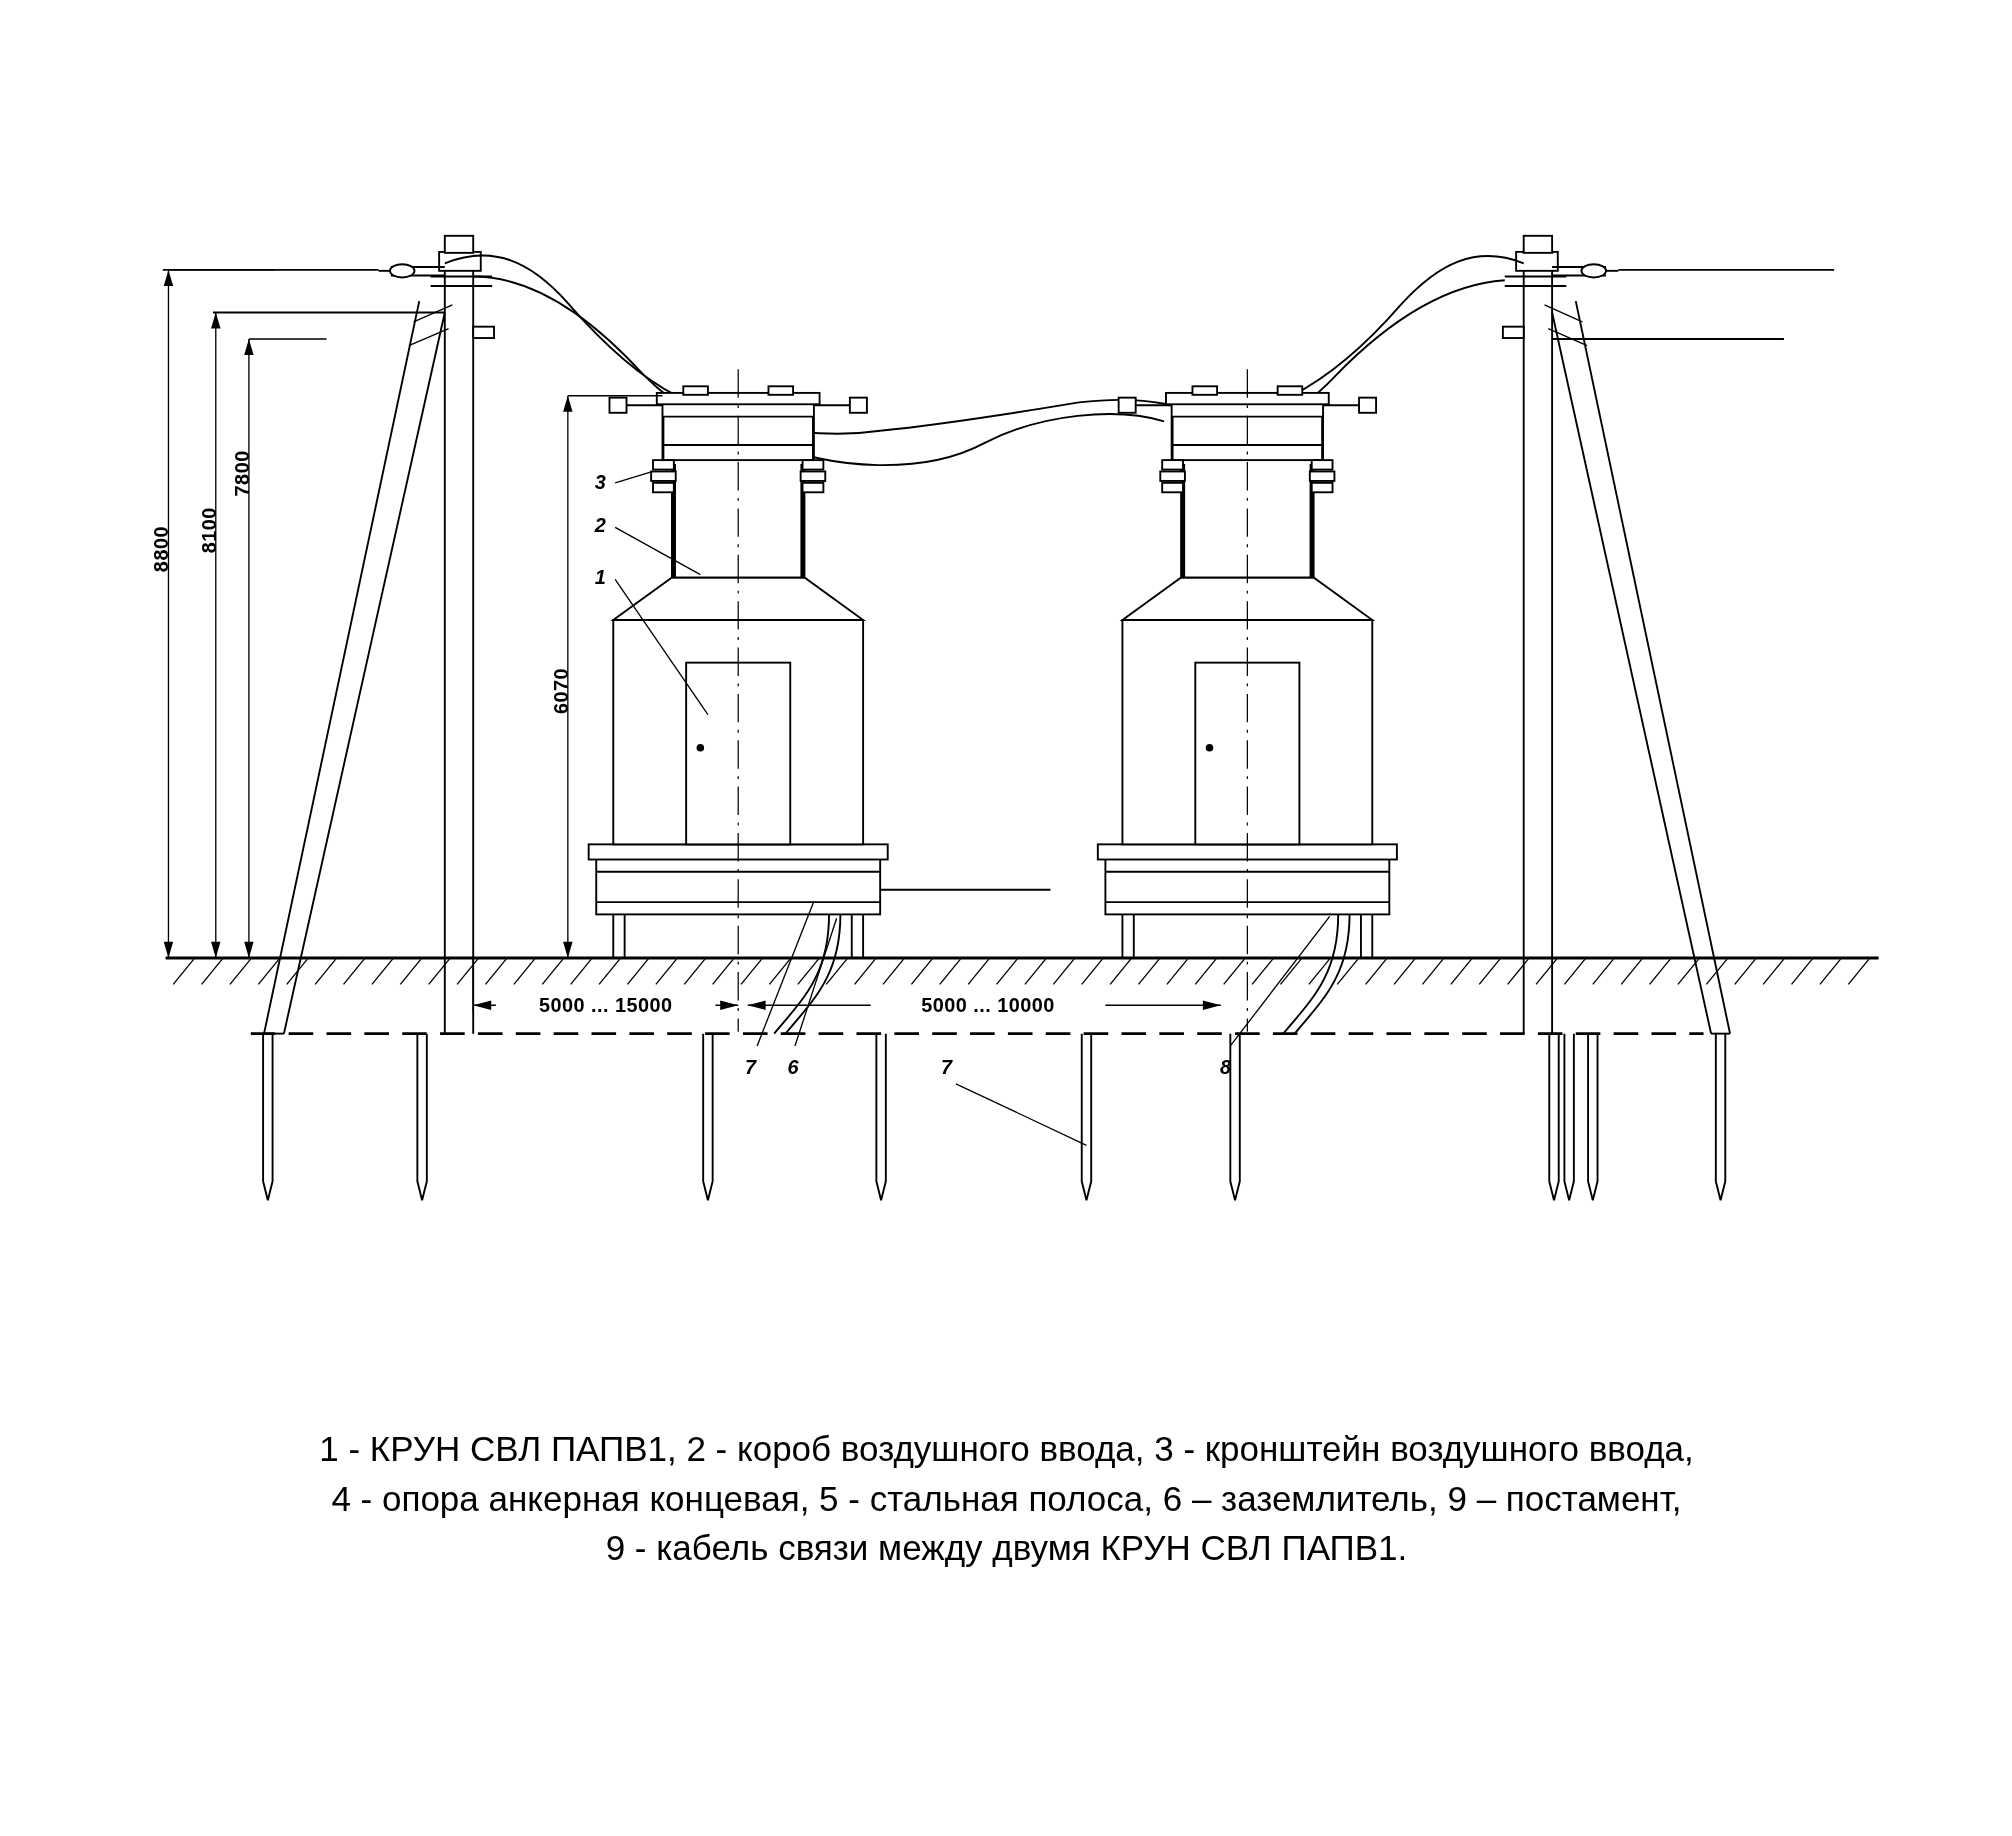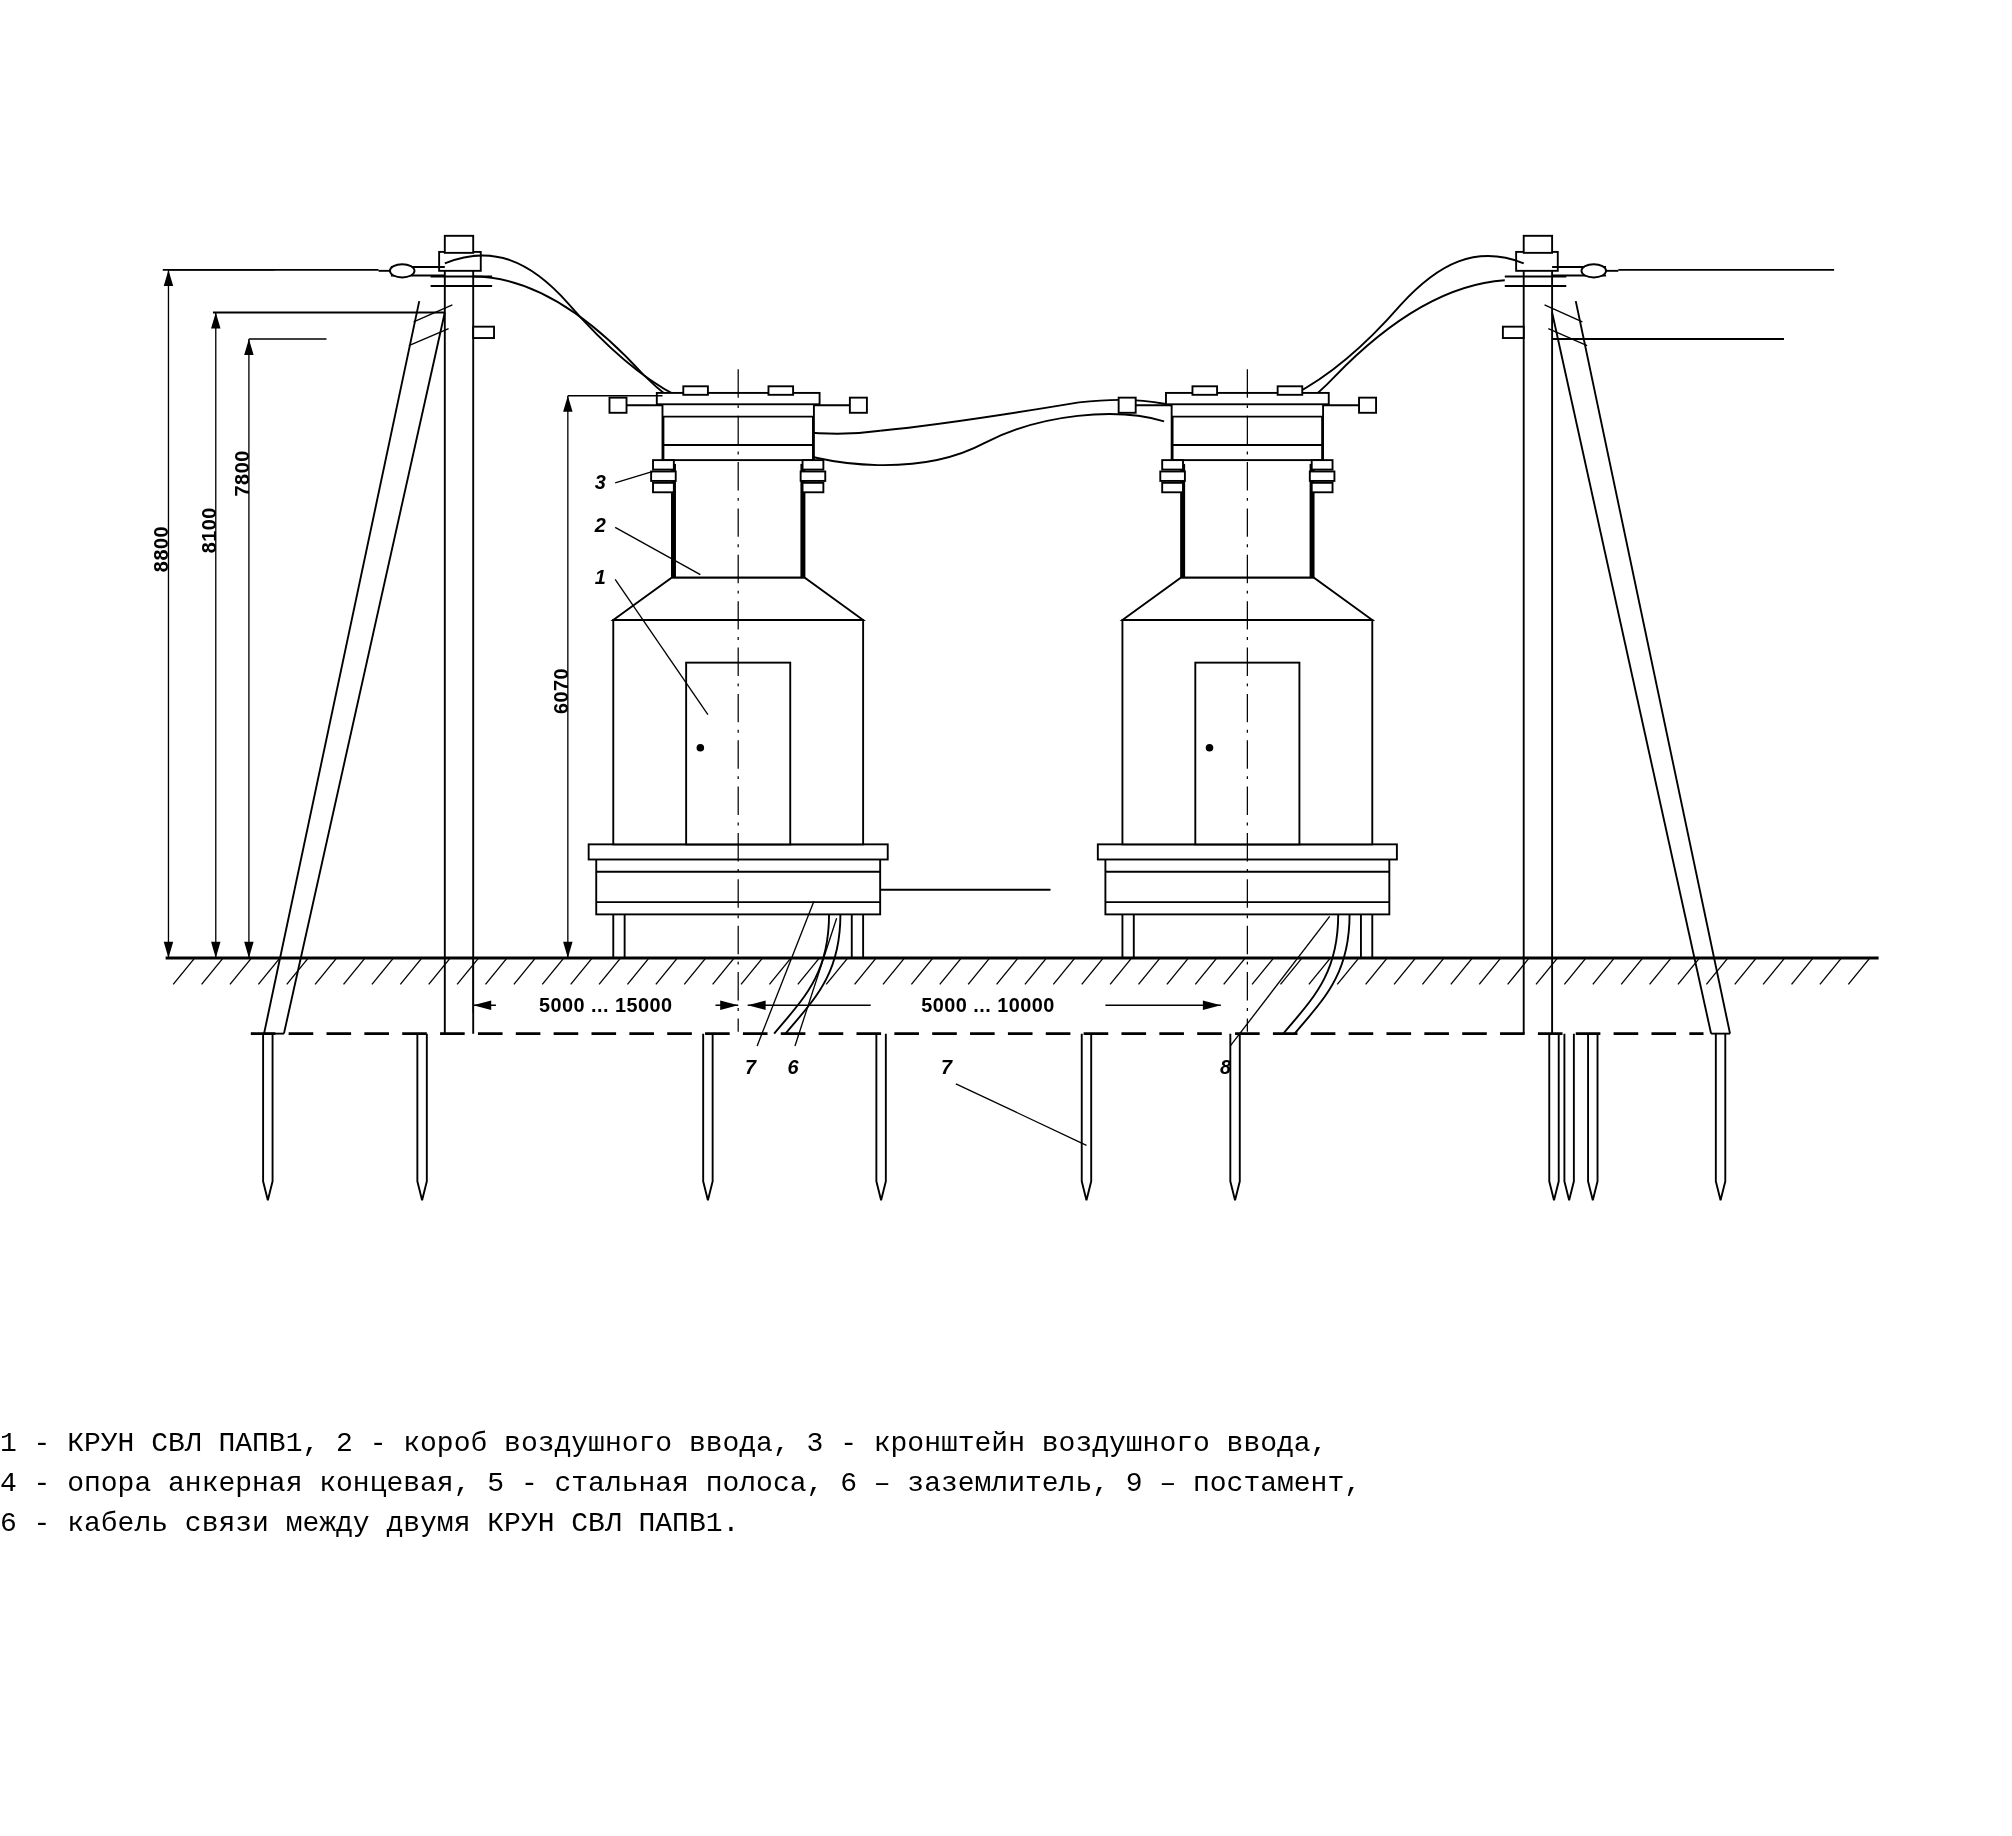--- a/index.html
+++ b/index.html
@@ -20,22 +20,23 @@
     left: 0;
     top: 0;
     width: 2013px;
     height: 1401px;
   }
   #legend {
     position: absolute;
     left: 0;
     top: 1424px;
     width: 2013px;
-    font-family: Liberation Mono, monospace;
-    font-size: 28px;
+    text-align: center;
+    font-family: Liberation Sans, sans-serif;
+    font-size: 35px;
     line-height: 1.42;
     color: #000000;
   }
   .legend-line {
     display: block;
     white-space: nowrap;
   }
   svg { display: block; }
   text {
     font-family: "Liberation Sans", sans-serif;
@@ -417,15 +418,15 @@
     <path class="ln-thin" d="M1300 1105 L1405 968"></path>
     <text class="leadernum" x="1295" y="1135" text-anchor="middle">8</text>
   </g>
 
 </svg>
 </div>
 
 <div id="legend">
   <span class="legend-line">1 - КРУН СВЛ ПАПВ1, 2 - короб воздушного ввода, 3 - кронштейн воздушного ввода,</span>
   <span class="legend-line">4 - опора анкерная концевая, 5 - стальная полоса, 6 – заземлитель, 9 – постамент,</span>
-  <span class="legend-line">6 - кабель связи между двумя КРУН СВЛ ПАПВ1.</span>
+  <span class="legend-line">9 - кабель связи между двумя КРУН СВЛ ПАПВ1.</span>
 </div>
 
 
 </body></html>

